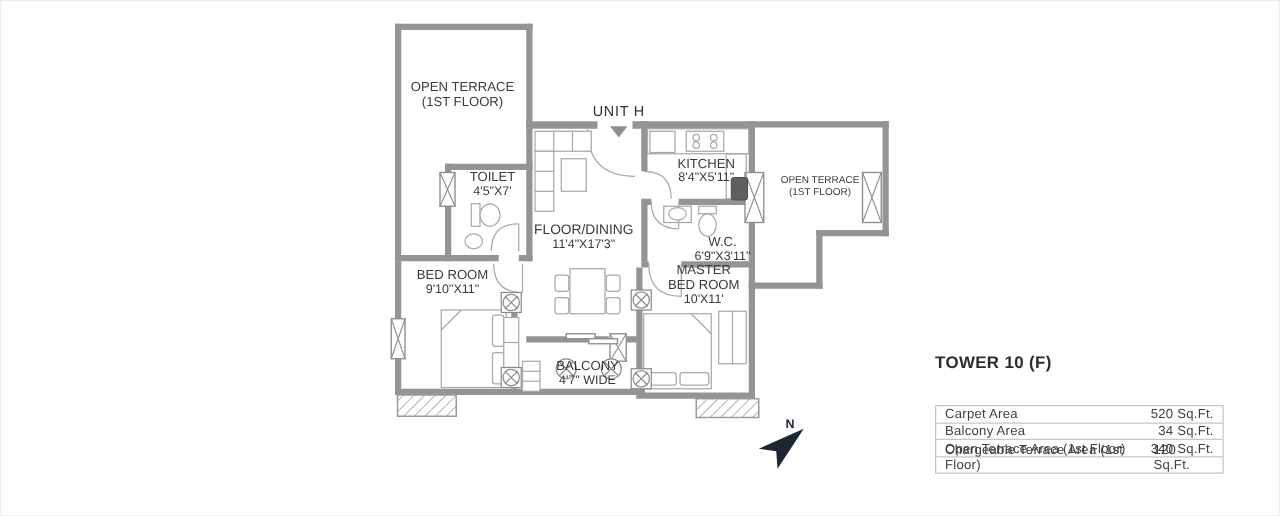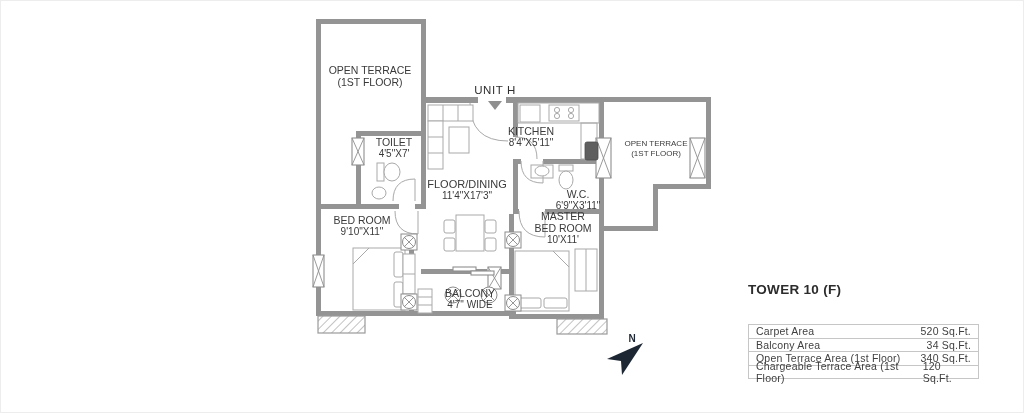--- a/index.html
+++ b/index.html
@@ -30,21 +30,21 @@
   #lbl-unit{font-size:11.5px;letter-spacing:.6px;color:#2f2f2f;}
   #lbl-terr-right{font-size:8px;line-height:9.5px;}
   #lbl-living{font-size:11px;}
   
   #info{position:absolute;left:747px;top:281px;width:231px;color:#2c2c2c;}
   #info-title{font-size:13.5px;font-weight:bold;letter-spacing:.3px;}
   #info-sub{font-size:12.5px;margin-top:3px;color:#3c3c3c;letter-spacing:.3px;}
   #area-table{margin-top:27px;border:1px solid #c6c6c6;}
   .irow{display:flex;justify-content:space-between;align-items:center;
         height:12.5px;padding:0 7px;font-size:10.5px;color:#3f3f3f;letter-spacing:.2px;}
-  .irow + .irow{border-top:1px solid #c6c6c6;}
+  .irow + .irow{border-top:1px solid #c6c6c6;align-items:flex-end;}
 </style>
 </head>
 <body>
 
 <div id="canvas">
 
   <svg id="plan-svg" width="1024" height="413" viewBox="0 0 1024 413">
     <defs>
       <pattern id="hatch" width="6" height="6" patternUnits="userSpaceOnUse" patternTransform="rotate(45)">
         <line x1="0" y1="0" x2="0" y2="6" stroke="#9a9a9a" stroke-width="1.2"></line>
@@ -278,21 +278,21 @@
 
   <div class="lbl" id="lbl-unit" style="left:494px;top:83px">
     <div>UNIT H</div>
   </div>
 
   <div class="lbl" style="left:393px;top:135px">
     <div>TOILET</div>
     <div class="dim">4'5"X7'</div>
   </div>
 
-  <div class="lbl" style="left:530px;top:124px">
+  <div class="lbl" style="left:564px;top:124px">
     <div>KITCHEN</div>
     <div class="dim">8'4"X5'11"</div>
   </div>
 
   <div class="lbl" id="lbl-terr-right" style="left:655px;top:138px">
     <div>OPEN TERRACE</div>
     <div>(1ST FLOOR)</div>
   </div>
 
   <div class="lbl" id="lbl-living" style="left:466px;top:177px">

